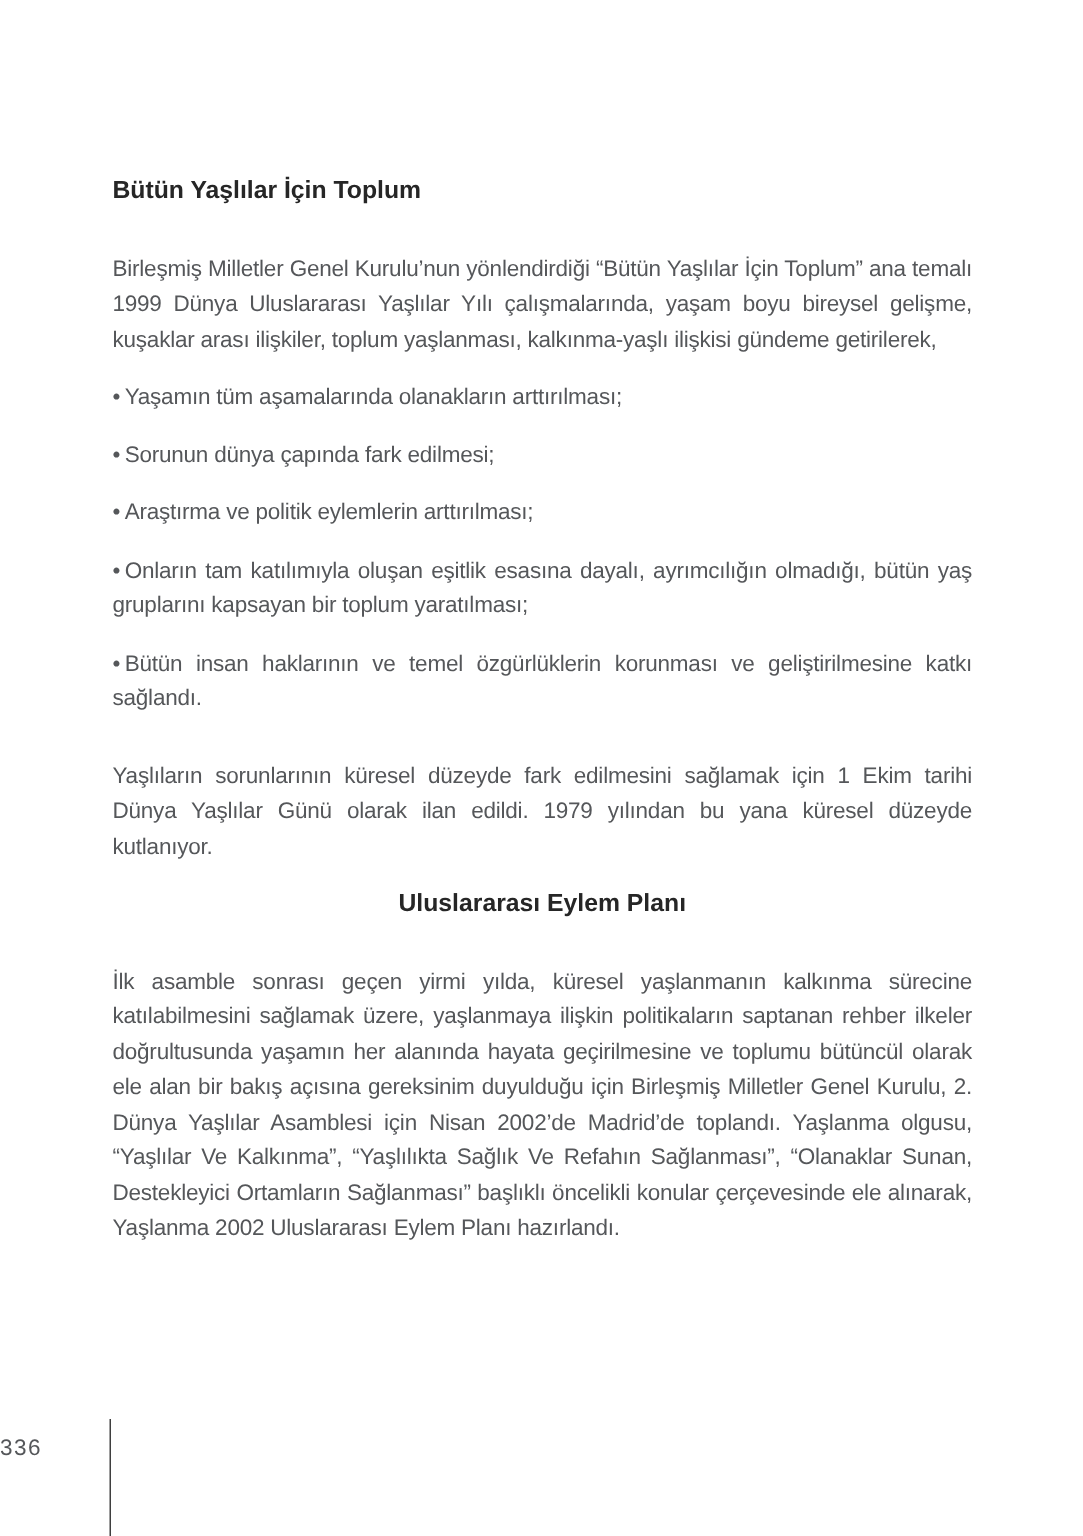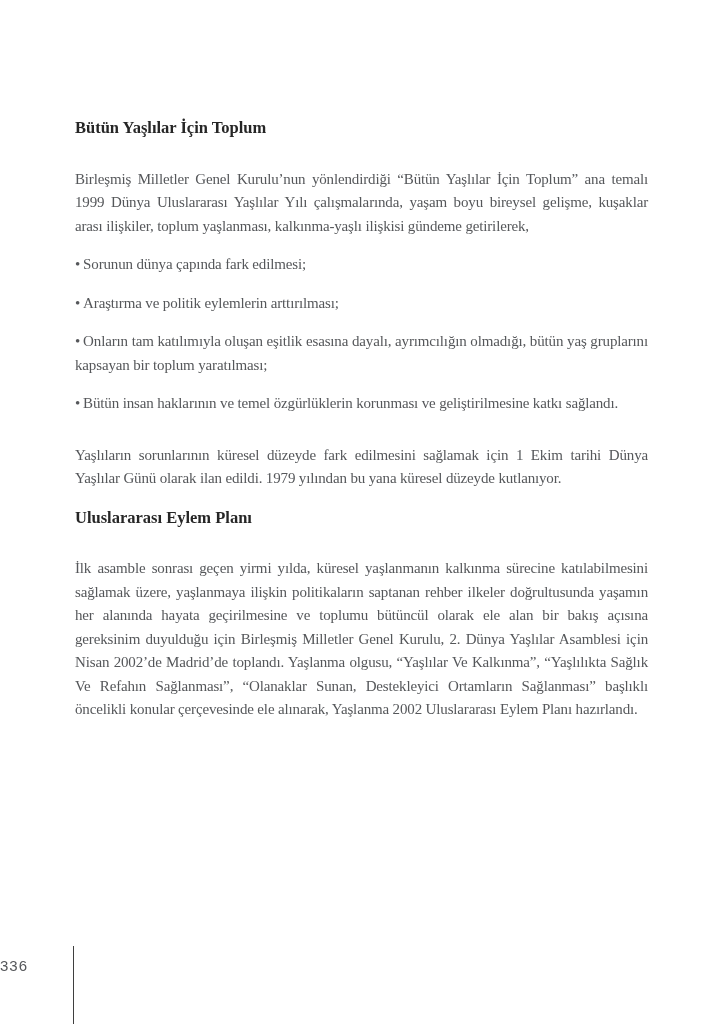--- a/index.html
+++ b/index.html
@@ -25,33 +25,33 @@
   .content {
     position: absolute;
     left: 75px;
     top: 116px;
     width: 573px;
     color: var(--body-text);
     font-size: 15px;
     line-height: 23.5px;
     letter-spacing: -0.15px;
     text-align: justify;
-    font-family: Liberation Serif, serif;
   }
   .heading {
     color: var(--heading-text);
     font-weight: bold;
     font-size: 16.5px;
     line-height: 23.5px;
     letter-spacing: 0;
     text-align: left;
     margin-bottom: 15px;
   }
   .heading.second {
     margin-top: 0;
+    text-align: center;
   }
   .para {
     margin-bottom: 15px;
     margin-top: 28px;
   }
   .para:last-child { margin-bottom: 0; }
   .bullet-item {
     margin-bottom: 15px;
   }
   .bullet-marker {
@@ -82,20 +82,21 @@
 
 <div class="page">
 
   <div class="content">
 
     <div class="heading">Bütün Yaşlılar İçin Toplum</div>
 
     <p class="para">Birleşmiş Milletler Genel Kurulu’nun yönlendirdiği “Bütün Yaşlılar İçin Toplum” ana temalı 1999 Dünya Uluslararası Yaşlılar Yılı çalışmalarında, yaşam boyu bireysel gelişme, kuşaklar arası ilişkiler, toplum yaşlanması, kalkınma-yaşlı ilişkisi gündeme getirilerek,</p>
 
 
+    <div class="bullet-item"><span class="bullet-marker">•</span><span>Yaşamın tüm aşamalarında olanakların arttırılması;</span></div>
 
     <div class="bullet-item"><span class="bullet-marker">•</span><span>Sorunun dünya çapında fark edilmesi;</span></div>
 
     <div class="bullet-item"><span class="bullet-marker">•</span><span>Araştırma ve politik eylemlerin arttırılması;</span></div>
 
     <div class="bullet-item"><span class="bullet-marker">•</span><span>Onların tam katılımıyla oluşan eşitlik esasına dayalı, ayrımcılığın olmadığı, bütün yaş gruplarını kapsayan bir toplum yaratılması;</span></div>
 
     <div class="bullet-item"><span class="bullet-marker">•</span><span>Bütün insan haklarının ve temel özgürlüklerin korunması ve geliştirilmesine katkı sağlandı.</span></div>
 
     <p class="para">Yaşlıların sorunlarının küresel düzeyde fark edilmesini sağlamak için 1 Ekim tarihi Dünya Yaşlılar Günü olarak ilan edildi. 1979 yılından bu yana küresel düzeyde kutlanıyor.</p>

